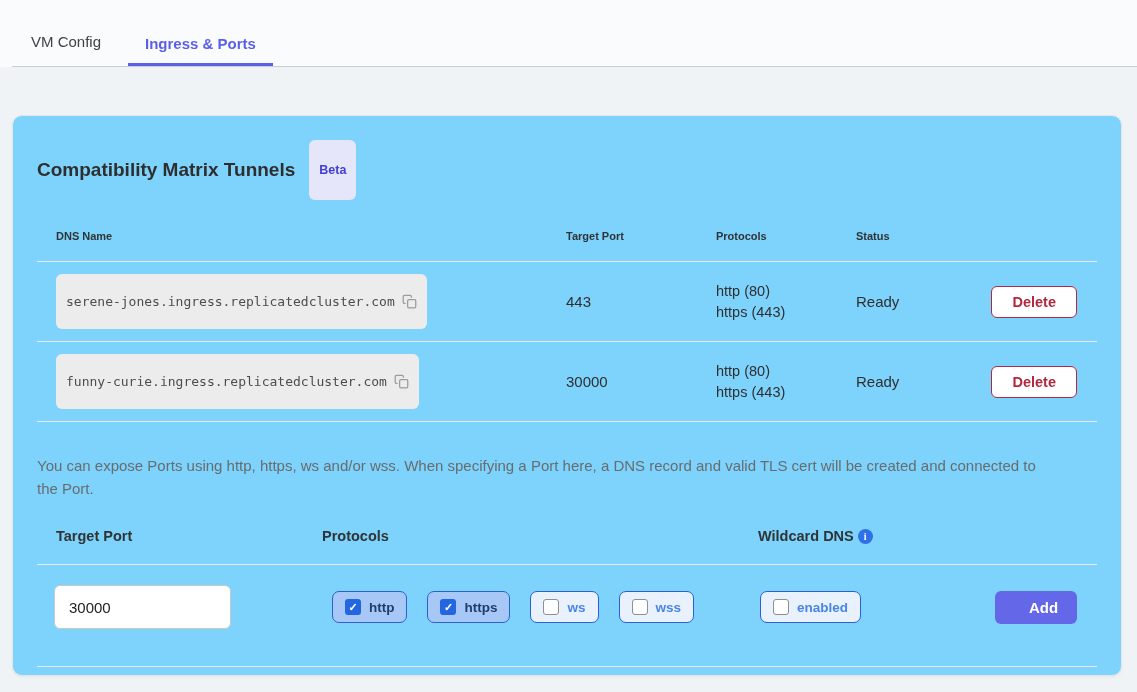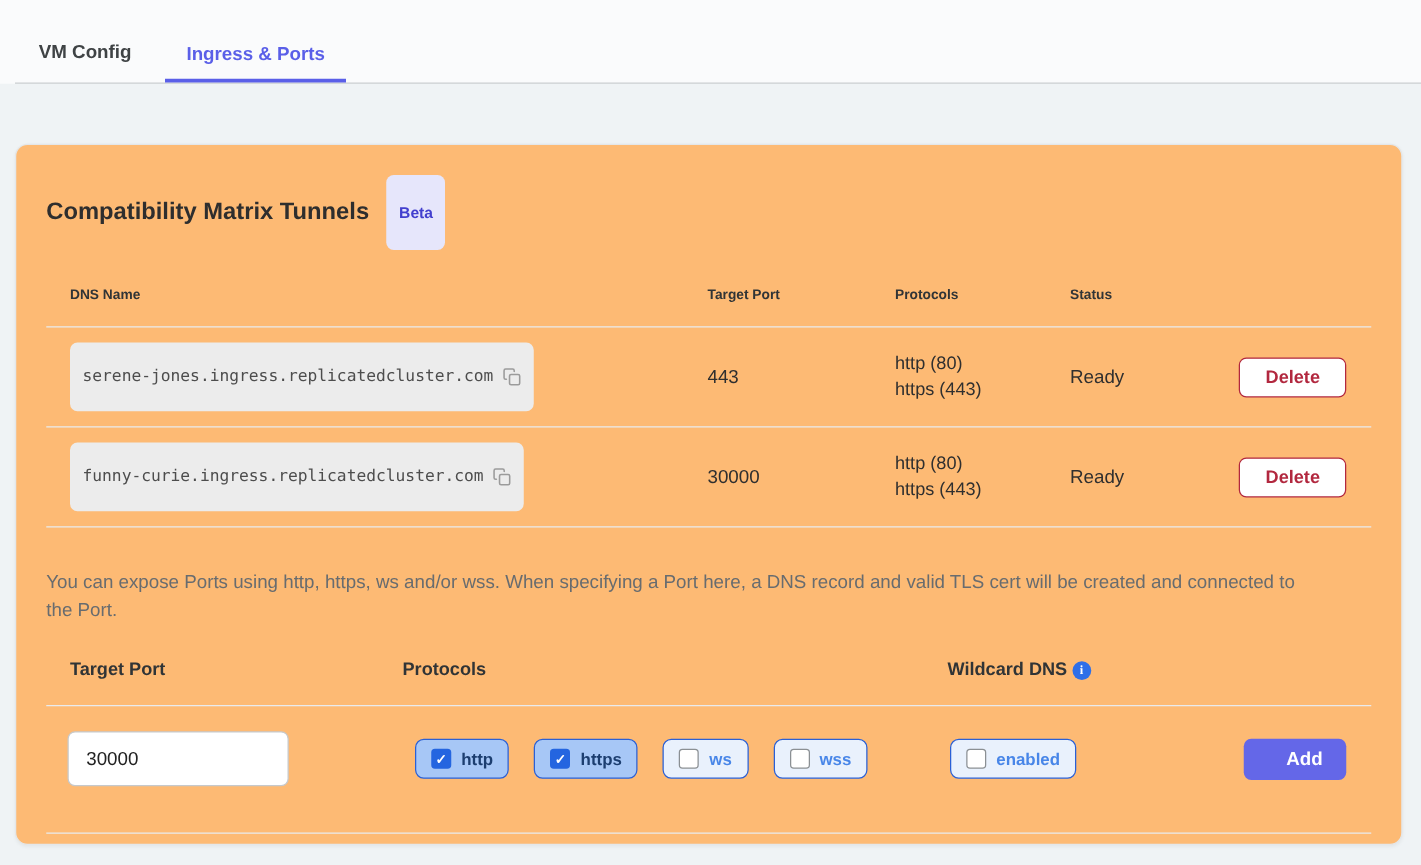--- a/index.html
+++ b/index.html
@@ -21,30 +21,30 @@
     color:#2f2f2f;
   }
   
   .tab-strip{background:#fafbfc;}
   .tab-bar{
     margin-left:12px;height:67px;display:flex;align-items:stretch;
     border-bottom:1px solid #c9cdcf;
   }
   .tab{
     display:flex;align-items:center;padding:16px 19px 0;
-    font-size:15px;color:#3f4345;cursor:pointer;white-space:nowrap;font-weight:bold;
+    font-size:15px;color:#3f4345;cursor:pointer;white-space:nowrap;
   }
   .tab.active{
     padding:20px 17px 0;margin-left:8px;
     color:var(--accent);font-weight:700;
     box-shadow:inset 0 -3px 0 var(--accent);
   }
   
   .card{
-    width:1110px;margin:48px 0 0 12px;background:#fdba74;
+    width:1110px;margin:48px 0 0 12px;background:#7dd3fc;
     border:1px solid #e4e7e9;border-radius:10px;
     box-shadow:0 1px 3px rgba(0,0,0,.05);
     padding:24px 24px 0;
   }
   .card-header{display:flex;align-items:center;gap:14px;margin:0 0 22px;}
   .card-title{font-size:19px;font-weight:700;color:#2e2e2e;margin:0;}
   .beta-badge{
     background:var(--beta-bg);color:var(--beta-text);
     font-size:12.5px;font-weight:600;padding:23px 10px;border-radius:6px;
   }

